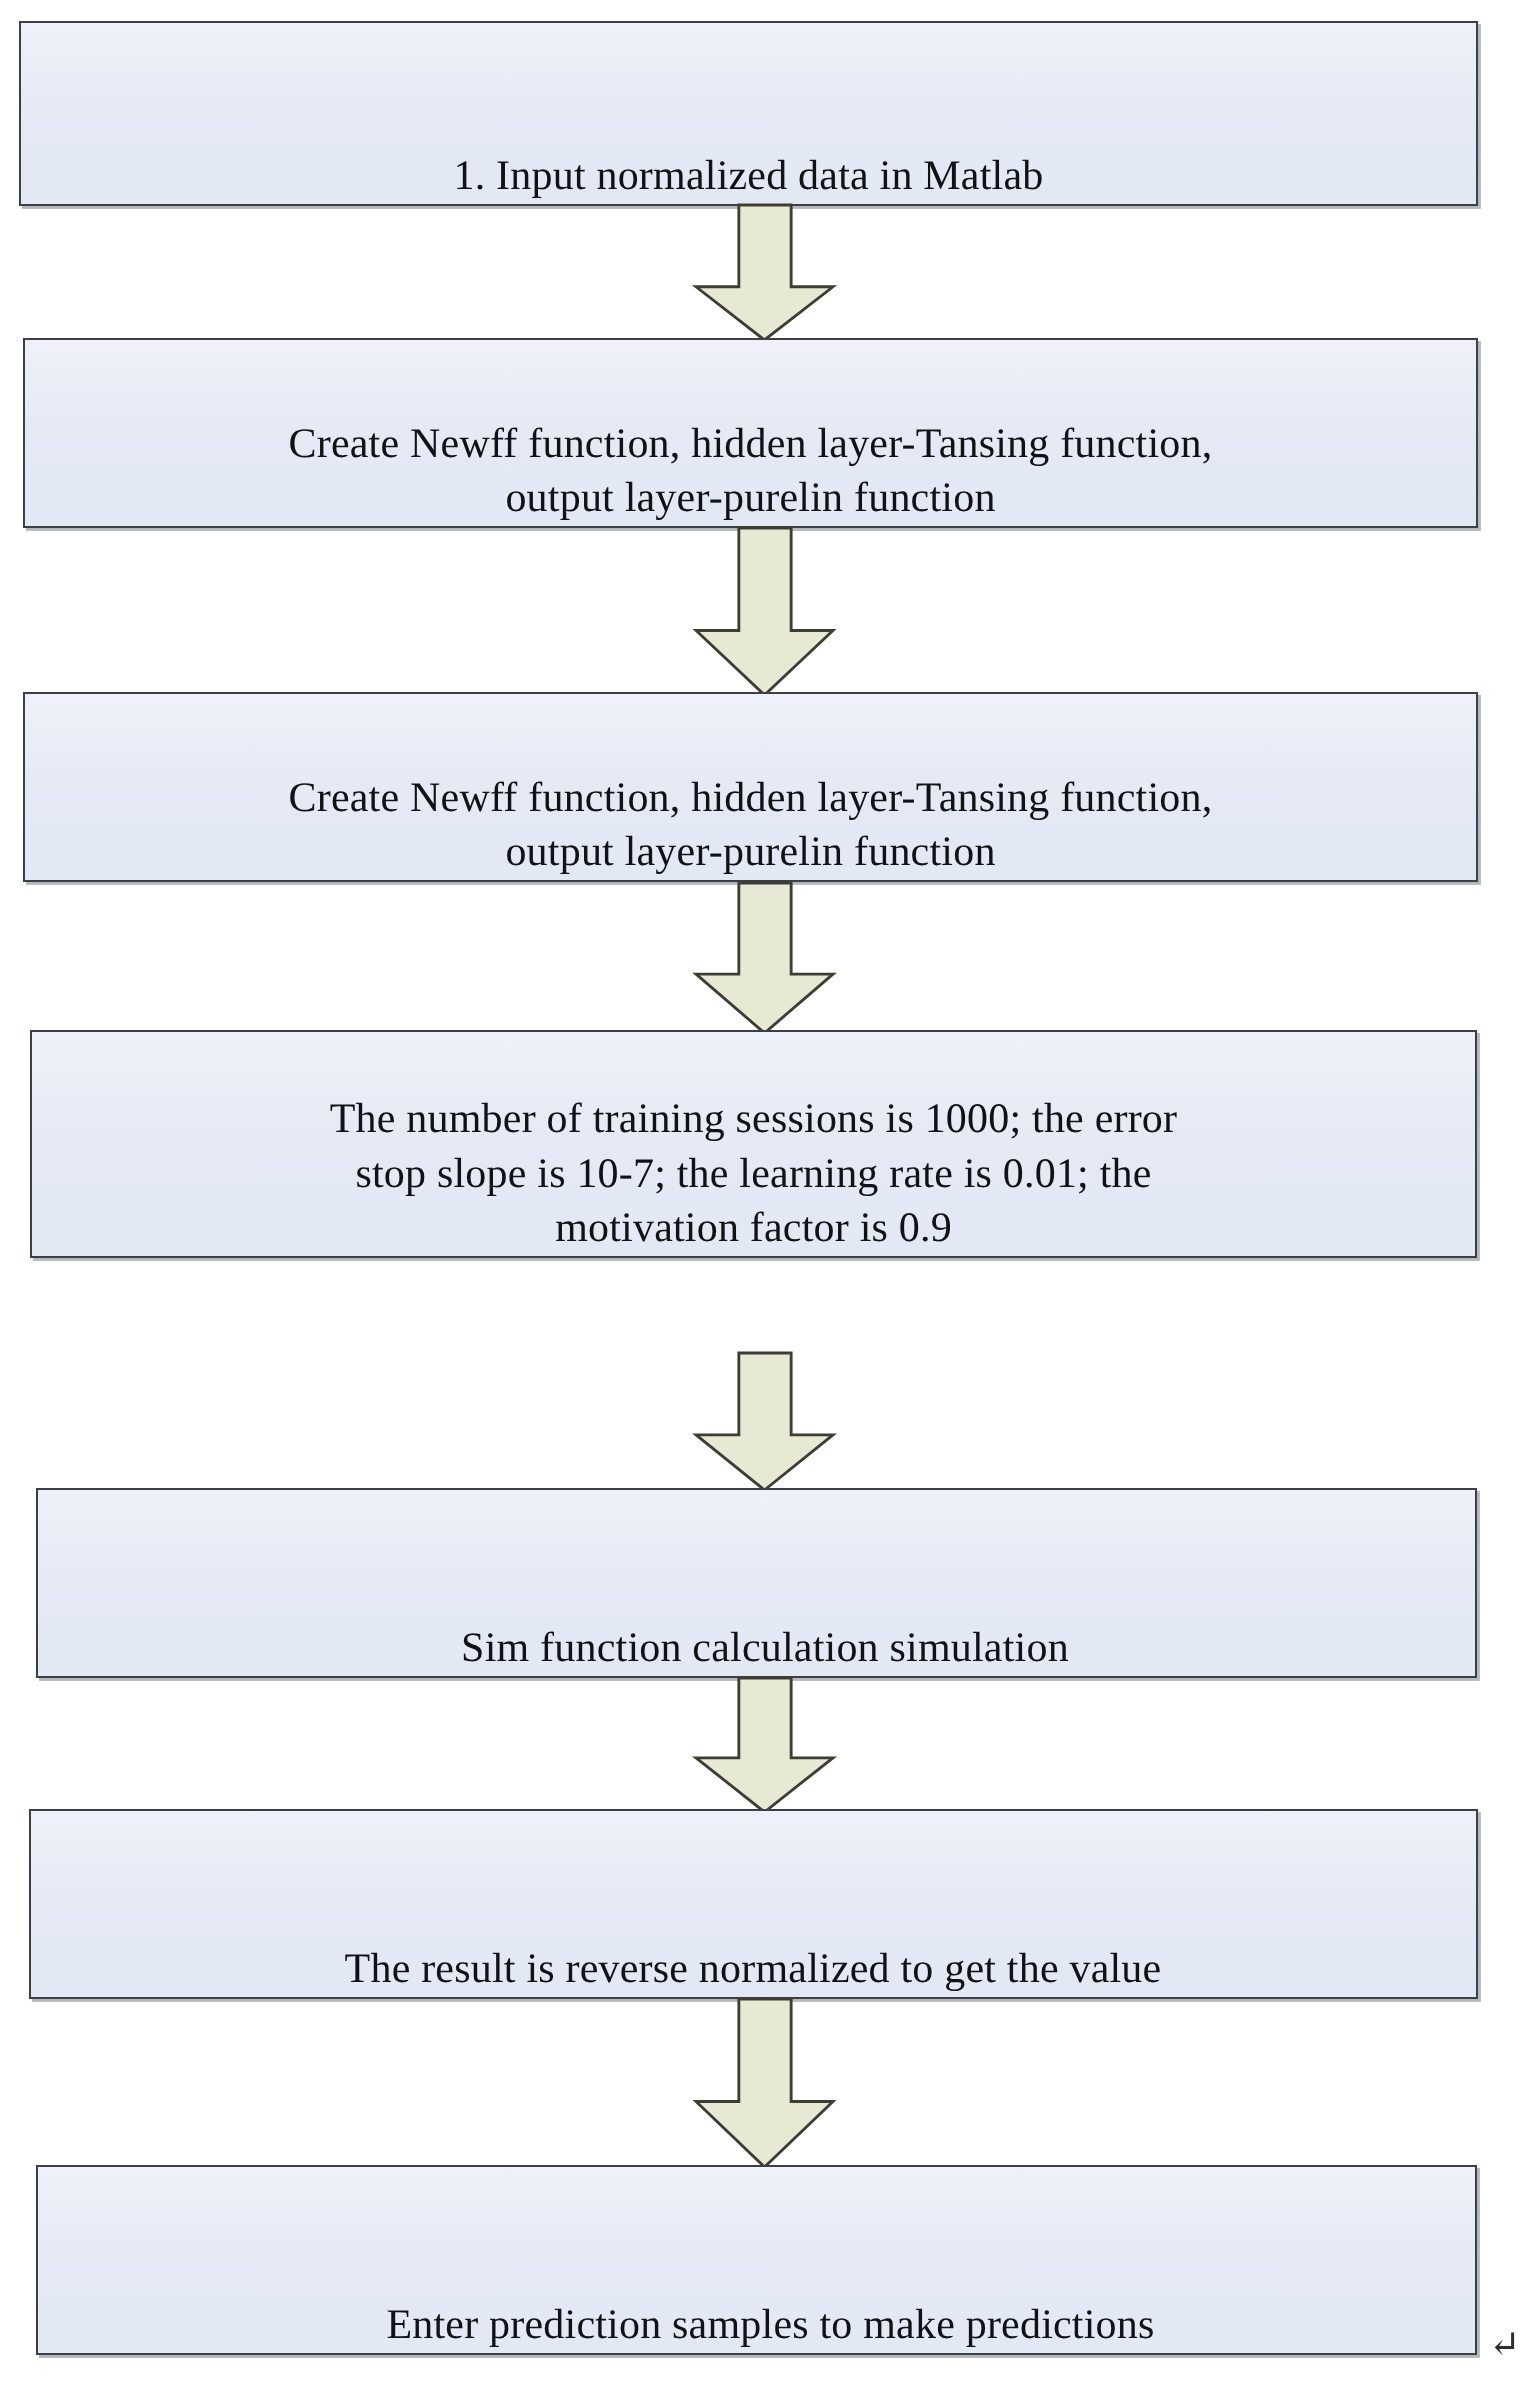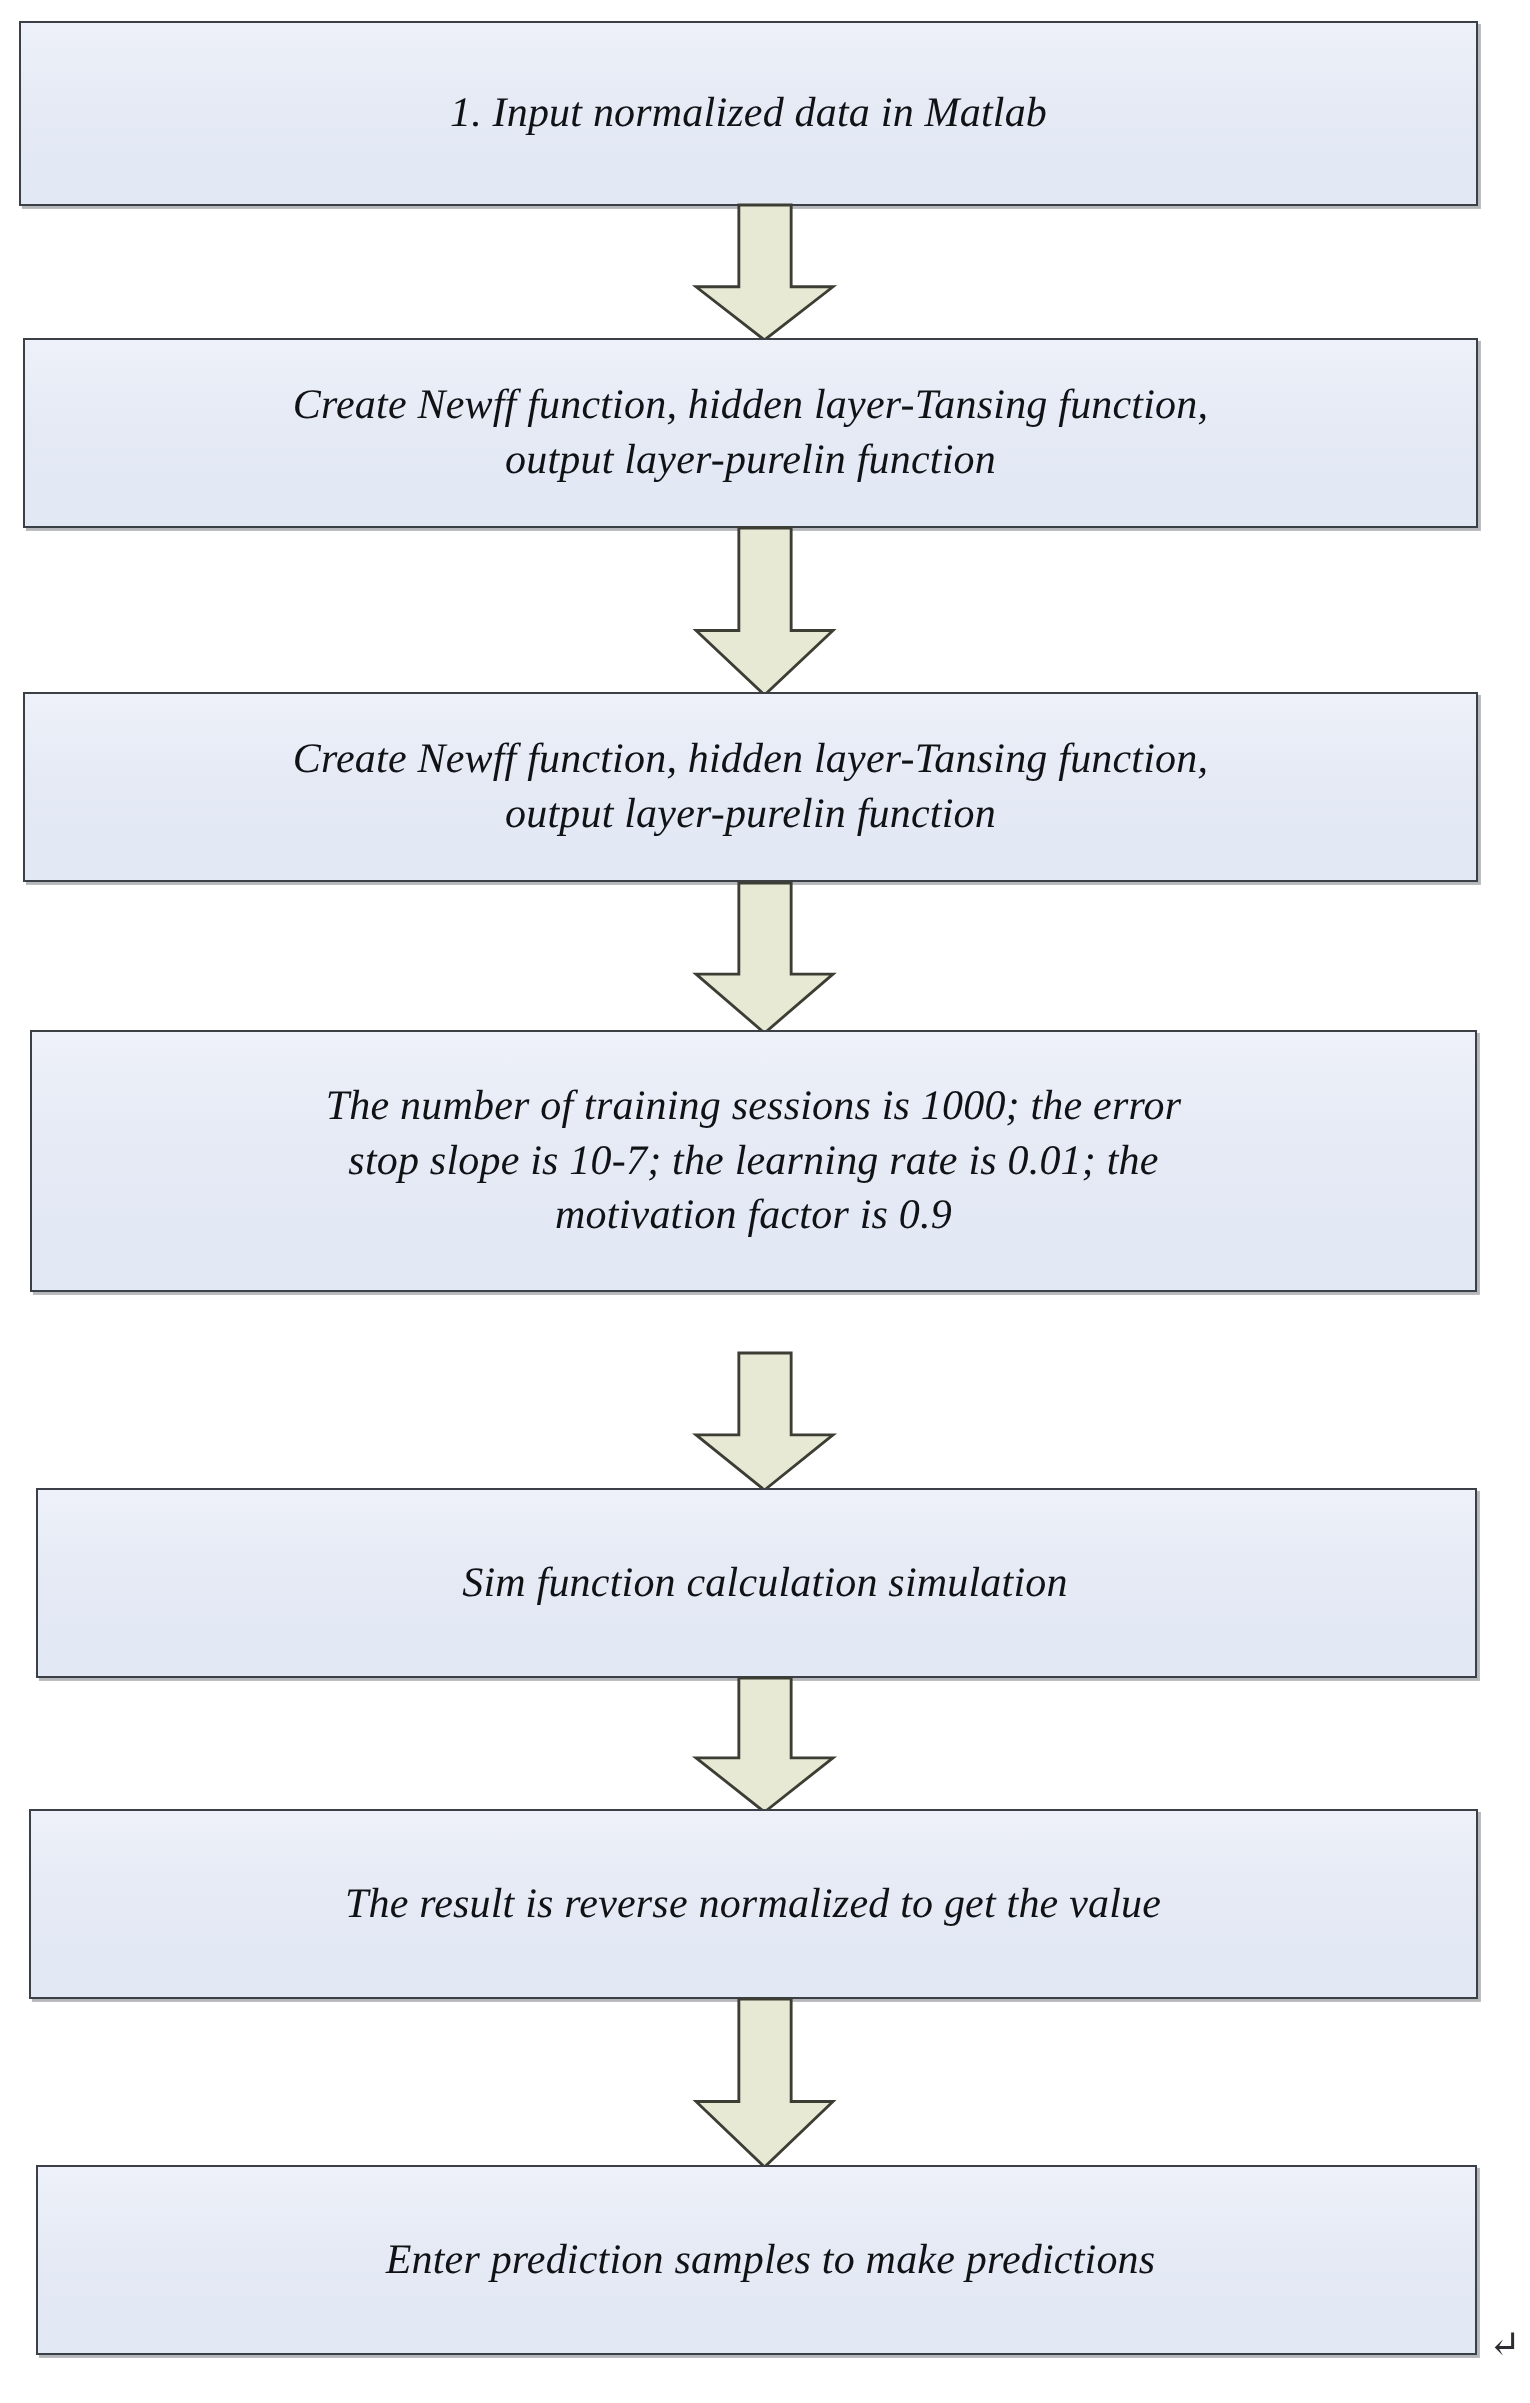--- a/index.html
+++ b/index.html
@@ -23,42 +23,41 @@
     height: 2403px;
   }
 
   .node {
     position: absolute;
     box-sizing: border-box;
     background: linear-gradient(180deg, #eef1f9 0%, #e5eaf5 45%, #e2e8f4 100%);
     border: 2.9px solid #3b3f46;
     box-shadow: 2.9px 2.9px 0 0 rgba(120,124,132,0.55);
     display: flex;
-    align-items: center;
+    align-items: flex-end;
     justify-content: center;
     text-align: center;
-    font-style: italic;
   }
 
   .node-label {
     display: block;
     width: 94%;
     color: #111216;
     font-size: 42px;
     line-height: 1.30;
     letter-spacing: 0.2px;
     white-space: pre-line;
     text-rendering: geometricPrecision;
   }
 
   
   .n0 { left: 19px;  top: 21px;   width: 1459px; height: 185px; }
   .n1 { left: 23px;  top: 338px;  width: 1455px; height: 190px; }
   .n2 { left: 23px;  top: 692px;  width: 1455px; height: 190px; }
-  .n3 { left: 30px;  top: 1030px; width: 1447px; height: 262px; }
+  .n3 { left: 30px;  top: 1030px; width: 1447px; height: 228px; }
   .n4 { left: 36px;  top: 1488px; width: 1441px; height: 190px; padding-left: 17px; }
   .n5 { left: 28.5px;  top: 1809px; width: 1449px; height: 190px; }
   .n6 { left: 36px;  top: 2165px; width: 1441px; height: 190px; padding-left: 28px; }
 
   .connector {
     position: absolute;
     left: 0;
     width: 1530px;
     overflow: visible;
     pointer-events: none;

